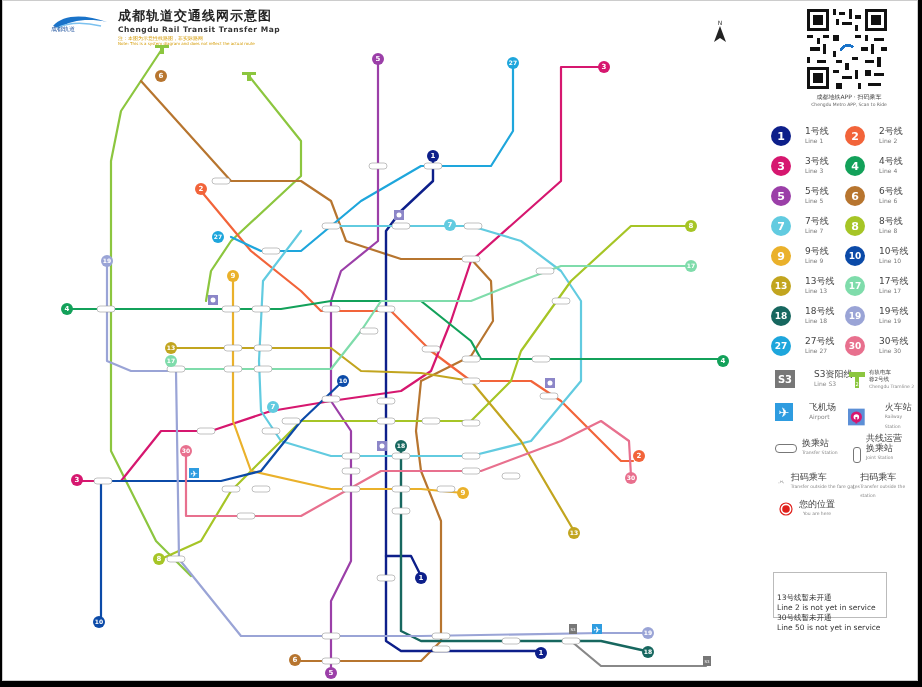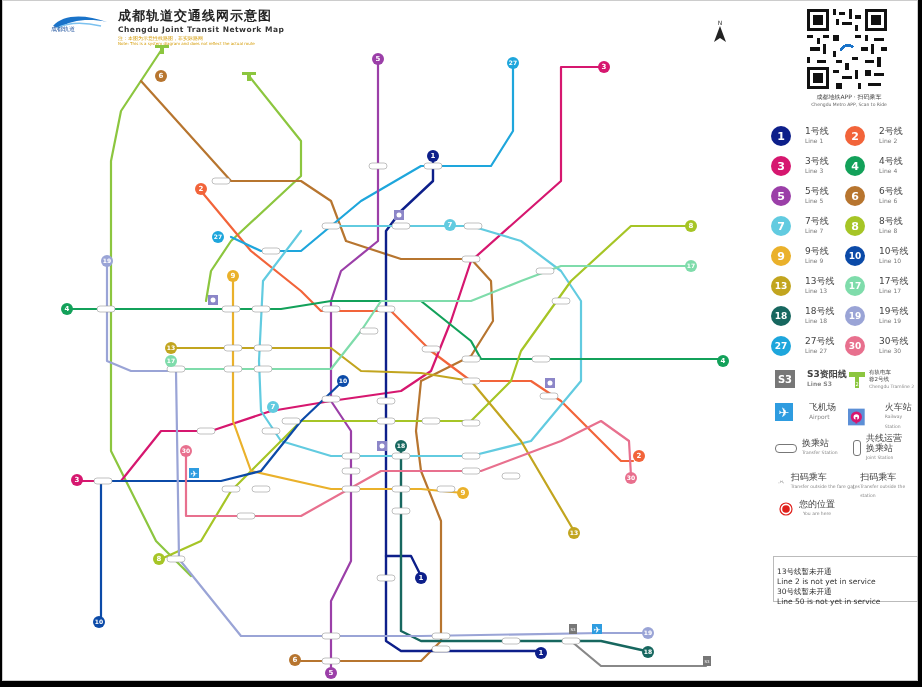--- a/index.html
+++ b/index.html
@@ -20,21 +20,21 @@
   .legend{position:absolute;left:768px;top:125px;width:150px;}
   .lg-item{position:absolute;display:flex;align-items:center;width:72px;}
   .lg-badge{width:20px;height:20px;border-radius:50%;color:#fff;font-weight:bold;font-size:11px;display:flex;align-items:center;justify-content:center;flex:none;}
   .lg-badge.sm{font-size:9px;}
   .lg-txt{margin-left:14px;line-height:10px;}
   .lg-txt .cn{font-size:9px;color:#444;display:block;}
   .lg-txt .en{font-size:6px;color:#777;display:block;}
   .sym{position:absolute;display:flex;align-items:center;}
   .sym .cn{font-size:9px;color:#444;display:block;}
   .sym .en{font-size:4.5px;color:#888;display:block;}
-  .notice{position:absolute;left:770px;top:555px;width:145px;height:46px;border:1px solid #bbb;box-sizing:border-box;padding:10px 3px;}
+  .notice{position:absolute;left:770px;top:571px;width:114px;height:46px;border:1px solid #bbb;box-sizing:border-box;padding:20px 3px;}
   .notice div{font-size:7.5px;color:#333;line-height:10px;white-space:nowrap;}
   svg.map{position:absolute;left:0;top:0;}
   .xfer{fill:#fff;stroke:#999;stroke-width:.6;}
   .bottom-bar{position:absolute;left:0;top:681px;width:922px;height:6px;background:#000;}
 </style>
 </head>
 <body>
 
 <div class="sheet">
 
@@ -289,21 +289,21 @@
       </g>
     </svg>
 
   <div class="header">
     <svg class="logo" viewBox="0 0 60 20">
       <path d="M2 14 C12 2,34 2,56 10 C38 6,20 8,8 16 Z" fill="#1a73c9"></path>
       <path d="M6 16 C18 10,32 10,50 14" stroke="#7cc1ef" stroke-width="1.5" fill="none"></path>
     </svg>
     <div class="logo-text">成都轨道</div>
     <div class="title-cn">成都轨道交通线网示意图</div>
-    <div class="title-en">Chengdu Joint Transit Network Map</div>
+    <div class="title-en">Chengdu Rail Transit Transfer Map</div>
     <div class="note-cn">注：本图为示意性线路图，非实际路网</div>
     <div class="note-en">Note: This is a system diagram and does not reflect the actual route</div>
   </div>
 
   <div class="compass">
     <span class="n">N</span>
     <svg width="12" height="16" viewBox="0 0 12 16">
         <path d="M6 0 L12 16 L6 12 L0 16 Z" fill="#222"></path>
       </svg>
   </div>
@@ -474,21 +474,21 @@
         <div class="lg-badge sm" style="background:#e8708e">30</div>
         <div class="lg-txt">
           <span class="cn">30号线</span>
           <span class="en">Line 30</span>
         </div>
       </div>
     </div>
 
   <div class="sym" style="left:772px;top:368px;">
     <div style="width:20px;height:18px;background:#777;color:#fff;font-size:10px;font-weight:bold;display:flex;align-items:center;justify-content:center;">S3</div>
-    <div style="margin-left:12px;line-height:10px;font-weight:bold;">
+    <div style="margin-left:19px;line-height:10px;">
       <span class="cn">S3资阳线</span>
       <span class="en" style="font-size:6px">Line S3</span>
     </div>
   </div>
   <div class="sym" style="left:845px;top:368px;">
     <svg width="18" height="18" viewBox="0 0 18 18">
         <rect x="1" y="1" width="16" height="5" fill="#8cc63f"></rect>
         <rect x="7" y="6" width="4" height="11" fill="#8cc63f"></rect>
         <text x="9" y="15" font-size="5" fill="#fff" text-anchor="middle">2</text>
       </svg>
@@ -517,21 +517,21 @@
       <span class="en">Railway Station</span>
     </div>
   </div>
   <div class="sym" style="left:772px;top:437px;">
     <div style="width:20px;height:7px;border:1px solid #777;border-radius:4px;"></div>
     <div style="margin-left:5px;line-height:10px;">
       <span class="cn">换乘站</span>
       <span class="en">Transfer Station</span>
     </div>
   </div>
-  <div class="sym" style="left:850px;top:432px;">
+  <div class="sym" style="left:850px;top:432px;align-items:flex-end;">
     <div style="width:6px;height:14px;border:1px solid #777;border-radius:3px;"></div>
     <div style="margin-left:5px;line-height:10px;">
       <span class="cn">共线运营</span>
       <span class="cn">换乘站</span>
       <span class="en">Joint Station</span>
     </div>
   </div>
   <div class="sym" style="left:775px;top:472px;">
     <div style="font-size:6px;color:#888;">·ᴴ·</div>
     <div style="margin-left:6px;line-height:9px;">

